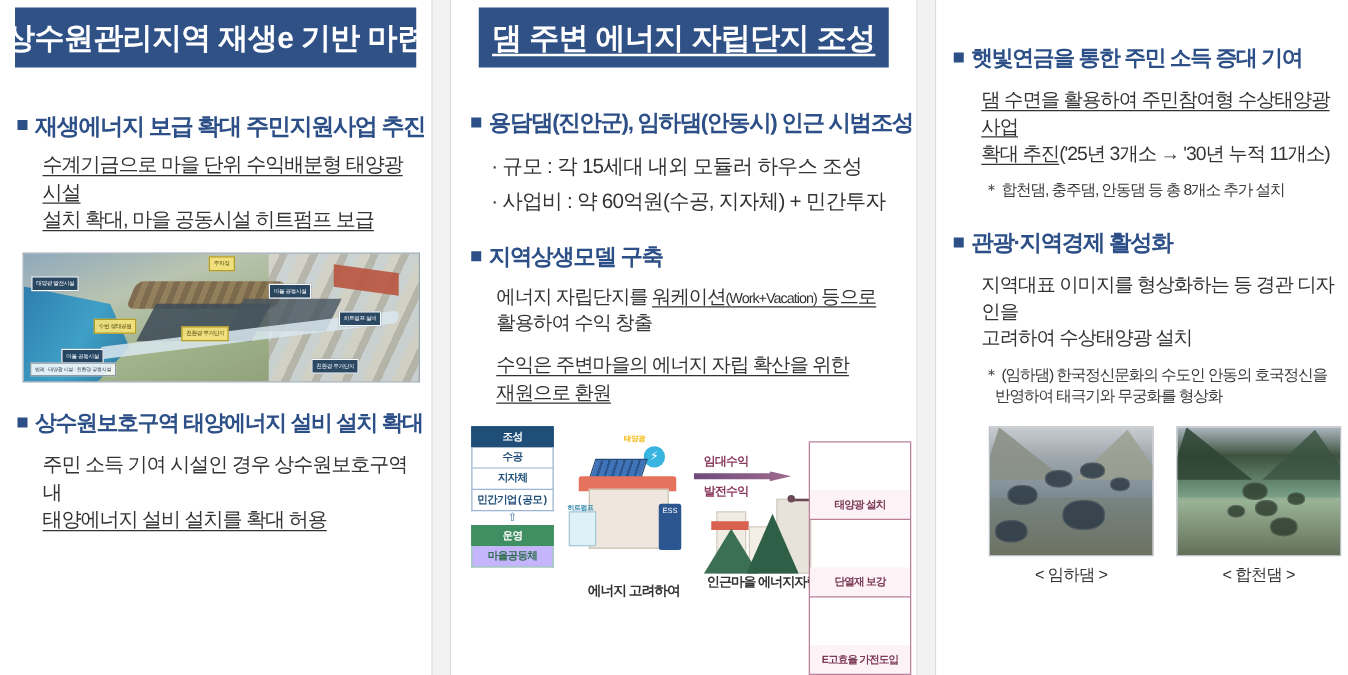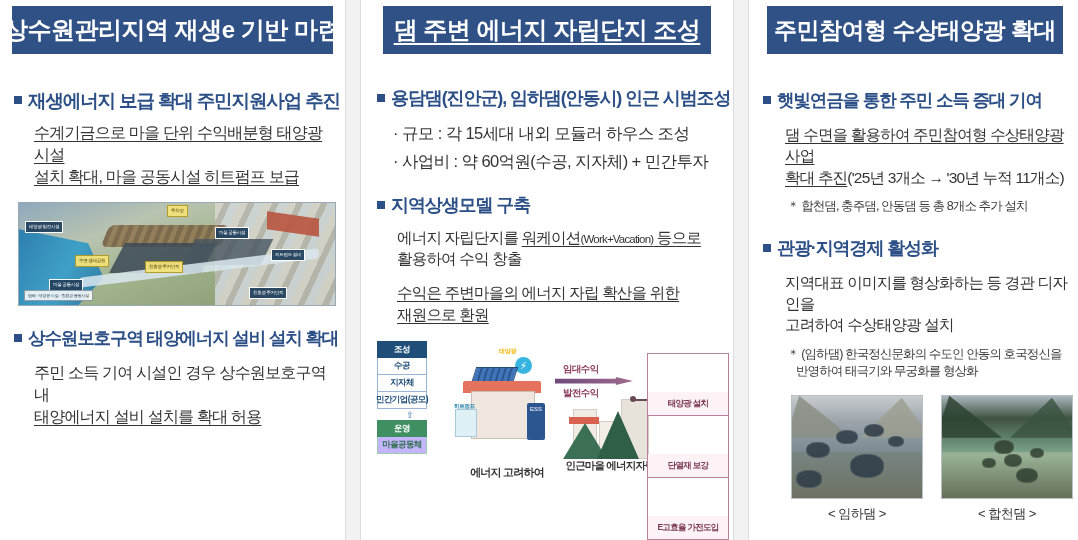--- a/index.html
+++ b/index.html
@@ -170,24 +170,24 @@
     position: relative;
     margin: 14px 0 0 4px;
     width: 356px;
     height: 150px;
   }
   .flow-col {
     position: absolute; left: 2px; top: 2px; width: 66px;
   }
   .fb {
     box-sizing: border-box;
-    width: 50px;
+    width: 66px;
     height: 17px;
     display: flex; align-items: center; justify-content: center;
-    font-size: 8.5px; letter-spacing: -0.6px; white-space: nowrap;
+    font-size: 8.5px; letter-spacing: -0.6px; white-space: nowrap; font-family: Liberation Mono, monospace;
   }
   .fb-head-blue { background: #1f4e79; color: #fff; font-weight: bold; border: 1px solid #1f4e79; }
   .fb-head-green { background: #3f8f62; color: #fff; font-weight: bold; border: 1px solid #3f8f62; }
   .fb-item { background: #ffffff; color: #1f4e79; border: 1px solid #9cb4d4; font-weight: bold; border-top: none; }
   .fb-item-g { background: #c4b5fd; color: #2f6e4c; border: 1px solid #9ccdb1; font-weight: bold; border-top: none; }
   .fb-gap { height: 11px; display:flex; align-items:center; justify-content:center; }
   .up-arrow { font-size: 9px; color: #3f6fa8; }
 
   .house-group { position: absolute; left: 80px; top: 8px; width: 92px; height: 120px; }
   .house-body { position: absolute; left: 16px; top: 44px; width: 62px; height: 46px; background: #efe7dd; border: 1px solid #cbbfb2; }
@@ -384,23 +384,20 @@
         <div class="pb">단열재 보강</div>
         <div class="pb">E고효율 가전도입</div>
         <div class="pb">컨설팅 &amp; 교육</div>
       </div>
     </div>
   </div>
 
   <div class="gap"></div>
 
   <div class="col col-3">
-    <div class="banner">
-      <span>주민참여형 수상태양광 확대</span>
-    </div>
 
     <div class="bullet-head c3-h1">
       <span class="sq"></span>
       <span>햇빛연금을 통한 주민 소득 증대 기여</span>
     </div>
     <div class="body-text c3-p1">
       <u class="ul"><span>댐 수면을 활용하여 주민참여형 수상태양광 사업</span></u><br>
       <u class="ul"><span>확대 추진</span></u><span>('25년 3개소 → '30년 누적 11개소)</span>
     </div>
     <div class="note c3-note1">＊ 합천댐, 충주댐, 안동댐 등 총 8개소 추가 설치</div>

